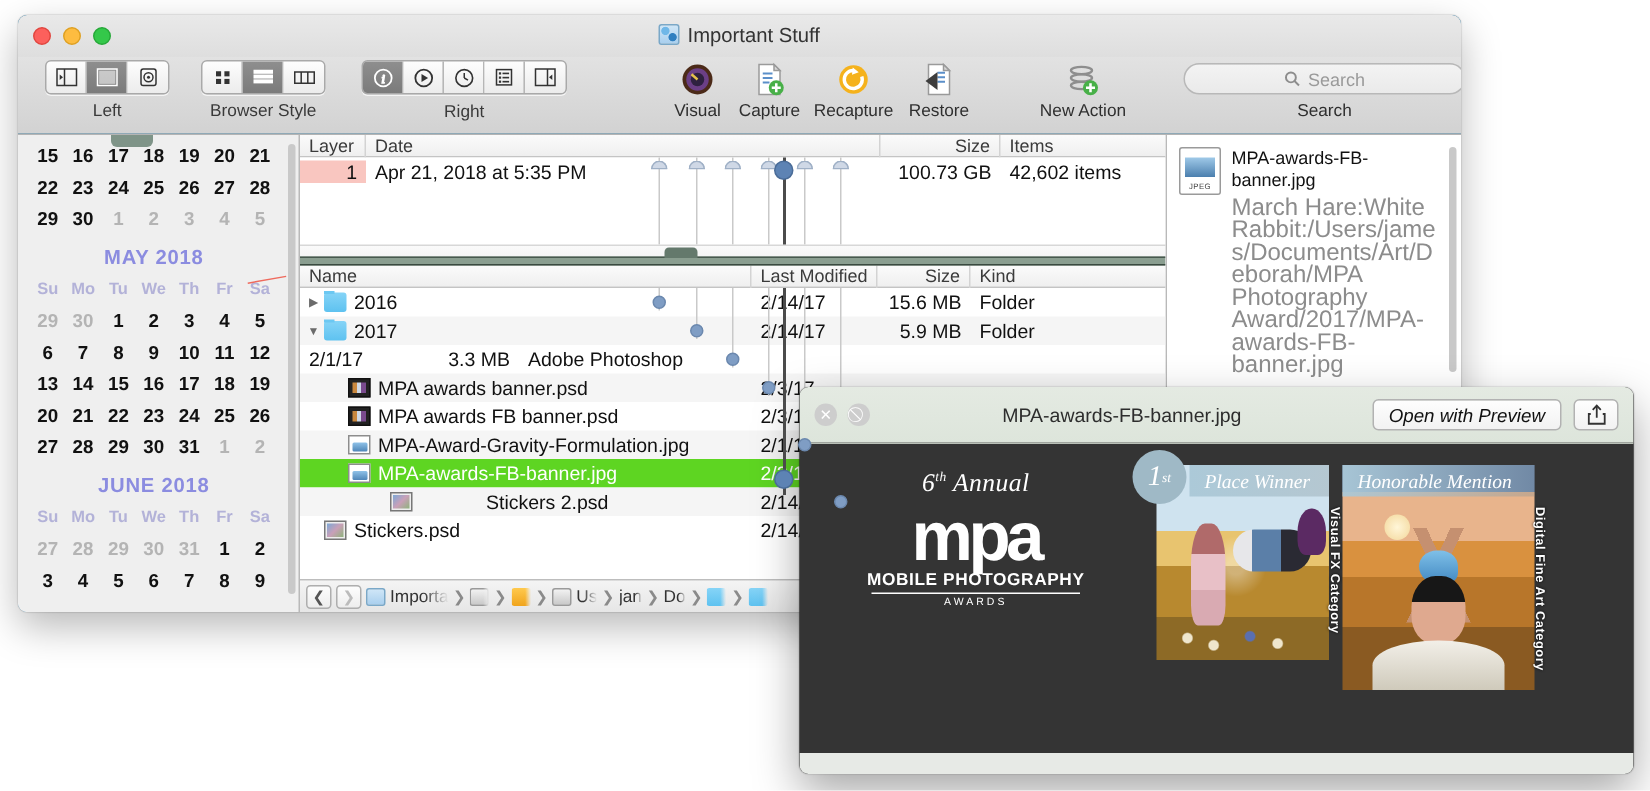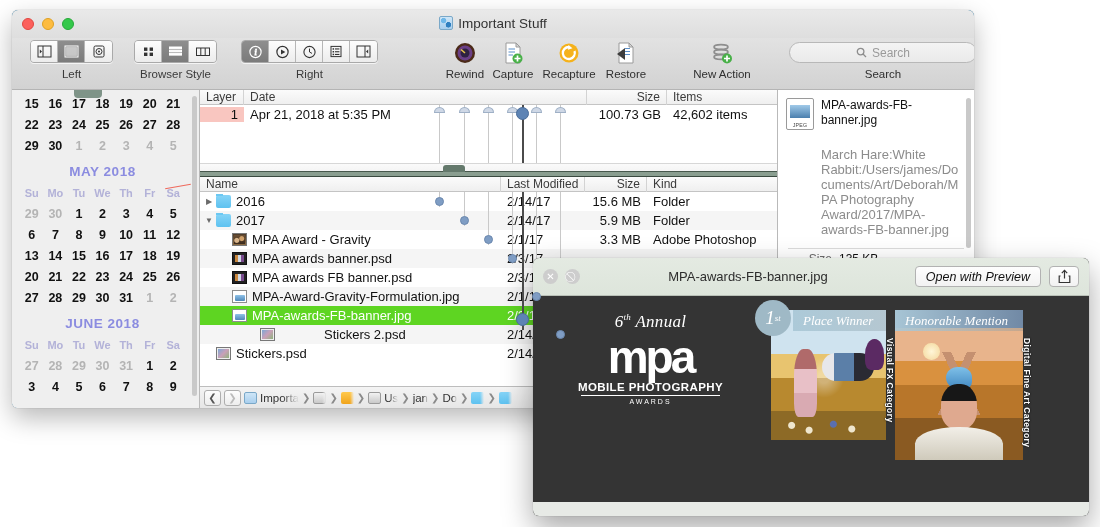--- a/index.html
+++ b/index.html
@@ -258,21 +258,21 @@
   }
   .jpeg-ic::before{
     content:""; position:absolute; left:3px; top:6px; right:3px; height:13px;
     background:linear-gradient(#9fc9e8,#4b7fae);
   }
   .jpeg-ic .tag{
     position:absolute; left:1px; bottom:1px; right:1px; font-size:5.2px;
     text-align:center; color:#444; letter-spacing:.3px;
   }
   .insp-name{ font-size:12px; color:#111; line-height:15px; }
-  .insp-path{ font-size:13px; color:#8c8c8c; line-height:15px; margin-top:19px; word-break:break-word;}
+  .insp-path{ font-size:16px; color:#8c8c8c; line-height:15px; margin-top:3px; word-break:break-word;}
   .insp-div{ height:1px; background:#dcdcdc; margin:7px 10px 0 10px; }
   .insp-kv{ display:flex; font-size:12px; padding:3px 10px 0 10px; }
   .insp-k{ width:44px; text-align:right; color:#6d6d6d; margin-right:7px; }
   .insp-v{ color:#111; }
   .insp-sb{ position:absolute; right:3px; top:8px; width:5px; height:150px;
             background:#c9c9c9; border-radius:3px;}
 
   
   #preview-window{
     position:absolute; left:533px; top:258px; width:556px; height:258px;
@@ -514,21 +514,21 @@
 
     <div class="tb-action" style="left:422px;">
       <div class="glyph">
         <svg width="24" height="24" viewBox="0 0 24 24">
           <circle cx="12" cy="12" r="10" fill="#4b2a18"></circle>
           <circle cx="12" cy="12" r="7.5" fill="#6b3f86"></circle>
           <circle cx="12" cy="12" r="4.5" fill="#2e2140"></circle>
           <line x1="12" y1="12" x2="8" y2="8.5" stroke="#e6c24b" stroke-width="1.6"></line>
         </svg>
       </div>
-      <span class="cap">Rewind</span>
+      <span class="cap">Visual</span>
     </div>
 
     <div class="tb-action" style="left:470px;">
       <div class="glyph">
         <svg width="24" height="24" viewBox="0 0 24 24">
           <path d="M5 2 h10 l4 4 v16 H5 Z" fill="#fff" stroke="#9a9a9a"></path>
           <path d="M15 2 v4 h4 Z" fill="#d8d8d8" stroke="#9a9a9a"></path>
           <line x1="7.5" y1="8" x2="14" y2="8" stroke="#5b8fc9" stroke-width="1.2"></line>
           <line x1="7.5" y1="11" x2="14" y2="11" stroke="#5b8fc9" stroke-width="1.2"></line>
           <line x1="7.5" y1="14" x2="12" y2="14" stroke="#5b8fc9" stroke-width="1.2"></line>
@@ -768,25 +768,20 @@
             <div class="fname" style="padding-left: 2px;">
               <span class="disc">▼</span>
               <span class="ficon folder-ic"></span>
               <span>2017</span>
             </div>
             <div class="fcell" style="width:84px">2/14/17</div>
             <div class="fcell" style="width:62px;text-align:right">5.9 MB</div>
             <div class="fcell" style="width:130px">Folder</div>
           </div>
           <div class="frow">
-            <div class="fname" style="padding-left: 18px;">
-              <span class="disc"></span>
-              <span class="ficon thumb-ic"></span>
-              <span>MPA Award - Gravity</span>
-            </div>
             <div class="fcell" style="width:84px">2/1/17</div>
             <div class="fcell" style="width:62px;text-align:right">3.3 MB</div>
             <div class="fcell" style="width:130px">Adobe Photoshop</div>
           </div>
           <div class="frow alt">
             <div class="fname" style="padding-left: 18px;">
               <span class="disc"></span>
               <span class="ficon psd-ic"></span>
               <span>MPA awards banner.psd</span>
             </div>

